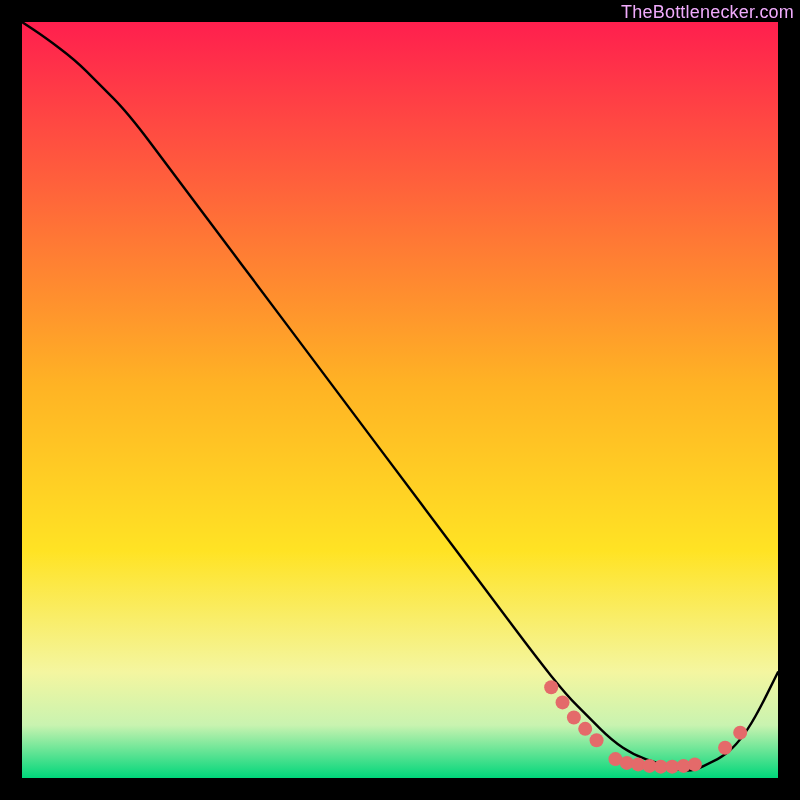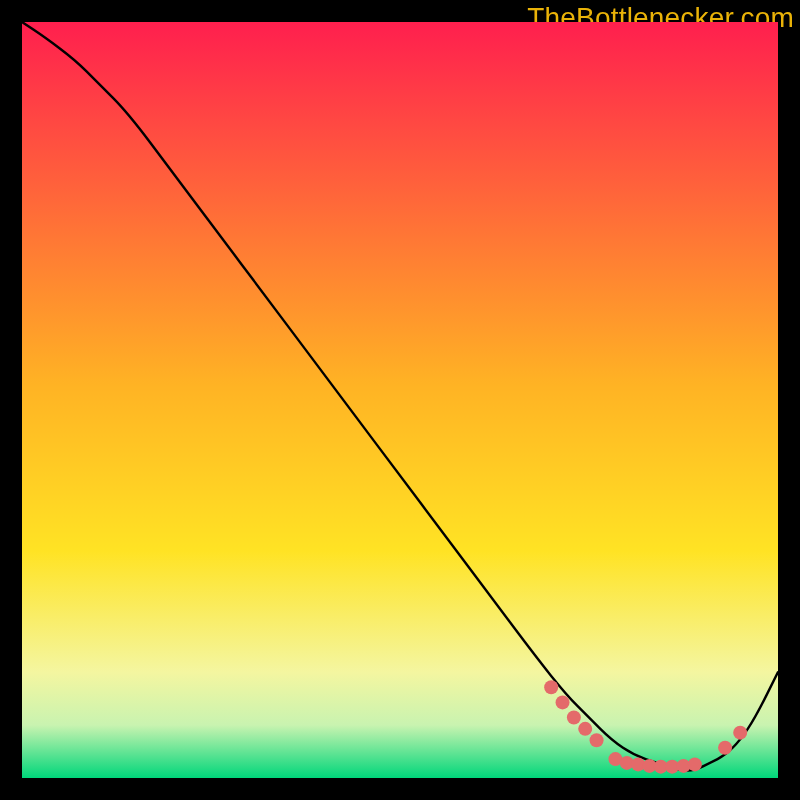--- a/index.html
+++ b/index.html
@@ -21,22 +21,22 @@
     position: absolute;
     left: 22px;
     top: 22px;
     width: 756px;
     height: 756px;
   }
   .watermark {
     position: absolute;
     top: 2px;
     right: 6px;
-    color: #eab308;
-    font-size: 28px;
+    color: #f0abfc;
+    font-size: 18px;
     font-weight: 500;
     letter-spacing: 0.2px;
     user-select: none;
   }
   svg { display: block; }
 </style>
 </head>
 <body>
 
 <div class="stage">

